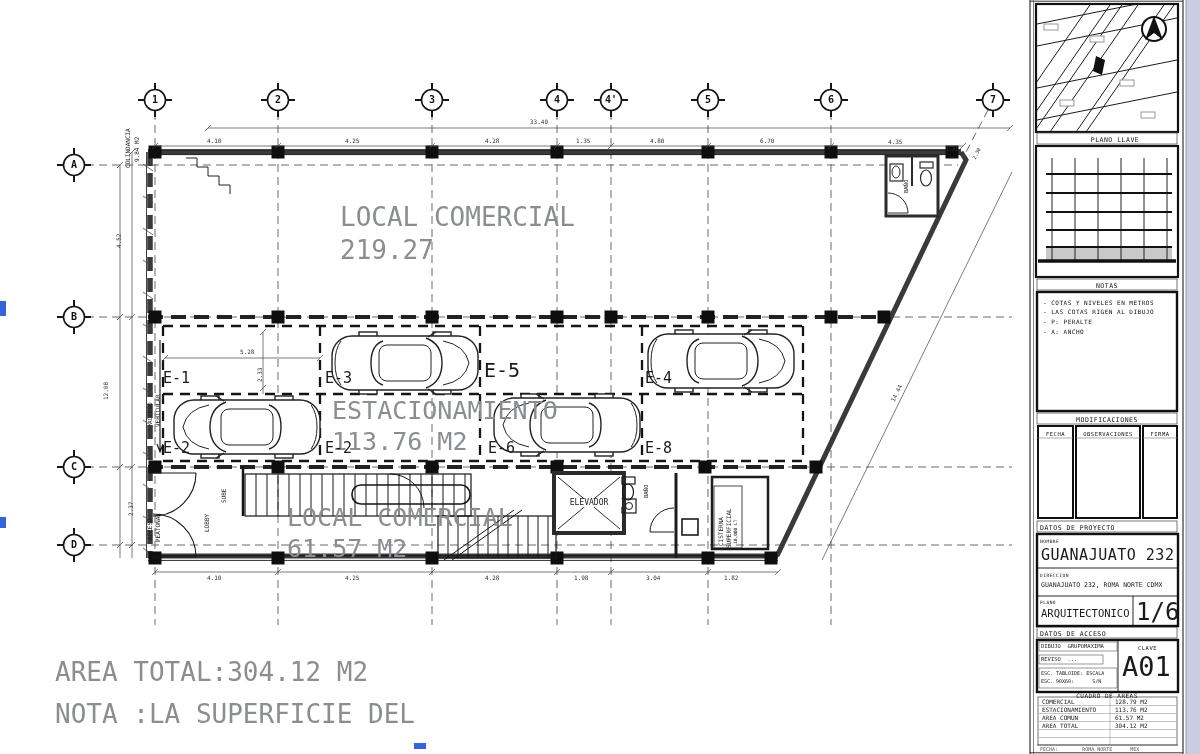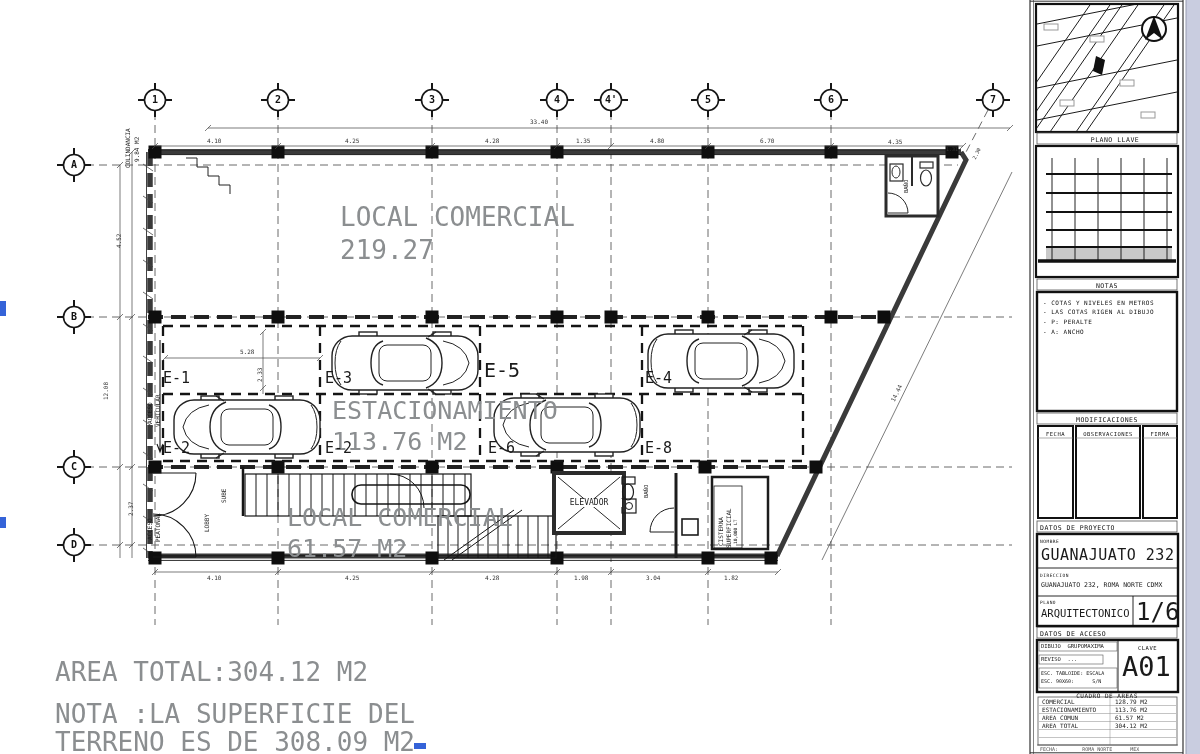--- a/index.html
+++ b/index.html
@@ -307,21 +307,20 @@
 <div class="t dim v" style="left:103px;top:400px">12.08</div>
 <div class="t dim v" style="left:128px;top:516px">2.37</div>
 <div class="t dim" style="left:240px;top:349px">5.28</div>
 <div class="t dim v" style="left:257px;top:382px">2.33</div>
 <div class="t dim dg" style="left:890px;top:400px">14.44</div>
 <div class="t tiny" style="left:946px;top:147px">1.31</div>
 <div class="t tiny dg" style="left:972px;top:158px">2.30</div>
 
 <div class="t g" style="left:55px;top:659px;font-size:26px">AREA TOTAL:304.12 M2</div>
 <div class="t g" style="left:55px;top:701px;font-size:26px">NOTA :LA SUPERFICIE DEL</div>
-<div class="t g" style="left:55px;top:729px;font-size:26px">TERRENO ES DE 308.09 M2</div>
 
 <div class="cap ctr" style="left:1037px;top:135px;width:156px">PLANO LLAVE</div>
 <div class="cap ctr" style="left:1037px;top:281px;width:140px">NOTAS</div>
 <div class="cap" style="left:1043px;top:298px;font-size:6px">-  COTAS Y NIVELES EN METROS</div>
 <div class="cap" style="left:1043px;top:307px;font-size:6px">-  LAS COTAS RIGEN AL DIBUJO</div>
 <div class="cap" style="left:1043px;top:317px;font-size:6px">-  P: PERALTE</div>
 <div class="cap" style="left:1043px;top:327px;font-size:6px">-  A: ANCHO</div>
 <div class="cap ctr" style="left:1037px;top:415px;width:140px">MODIFICACIONES</div>
 <div class="cap ctr" style="left:1038px;top:429px;width:35px;font-size:5.5px">FECHA</div>
 <div class="cap ctr" style="left:1076px;top:429px;width:64px;font-size:5.5px">OBSERVACIONES</div>

